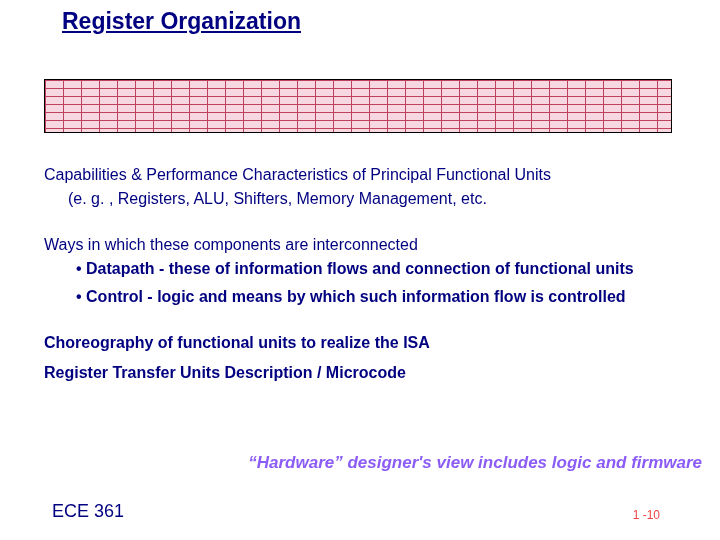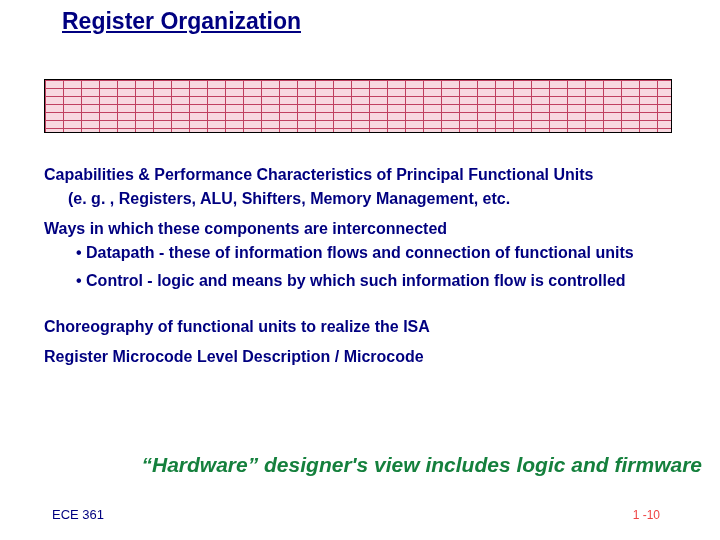--- a/index.html
+++ b/index.html
@@ -36,39 +36,39 @@
   .body {
     position: absolute;
     top: 165px;
     left: 44px;
     width: 640px;
     font-size: 16px;
     color: #000080;
     line-height: 1.25;
   }
   .p { margin-bottom: 10px; font-weight: bold; }
-  .lead { margin-bottom: 4px; font-weight: bold; }
-  .indent1 { padding-left: 24px; margin-bottom: 10px; font-weight: bold; }
+  .lead { margin-bottom: 4px; font-weight: normal; }
+  .indent1 { padding-left: 24px; margin-bottom: 26px; font-weight: normal; }
   .bullet { padding-left: 48px; text-indent: -16px; margin-bottom: 8px; font-weight: bold; }
   .bullet::before { content: "• "; }
   .quote {
     position: absolute;
     top: 453px;
     right: 18px;
-    font-size: 21px;
+    font-size: 17px;
     font-weight: bold;
     font-style: italic;
-    color: #15803d;
+    color: #8b5cf6;
     text-align: center;
   }
   .footer-left {
     position: absolute;
     bottom: 18px;
     left: 52px;
-    font-size: 13px;
+    font-size: 18px;
     color: #000080;
   }
   .footer-right {
     position: absolute;
     bottom: 18px;
     right: 60px;
     font-size: 12px;
     color: #ef4444;
   }
 </style>
@@ -81,19 +81,19 @@
 
 <div class="body">
   <div class="lead">Capabilities &amp; Performance Characteristics of Principal Functional Units</div>
   <div class="indent1">(e. g. , Registers, ALU, Shifters, Memory Management, etc.</div>
 
   <div class="lead">Ways in which these components are interconnected</div>
   <div class="bullet">Datapath - these of information flows and connection of functional units</div>
   <div class="bullet">Control - logic and means by which such information flow is controlled</div>
 
   <div class="p" style="margin-top:26px">Choreography of functional units to realize the ISA</div>
-  <div class="p">Register Microcode Level Description / Microcode</div>
+  <div class="p">Register Transfer Units Description / Microcode</div>
 </div>
 
 <div class="quote">“Hardware” designer's view includes logic and firmware</div>
 
 <div class="footer-left">ECE 361</div>
 <div class="footer-right">1 -10</div>
 
 </body></html>

